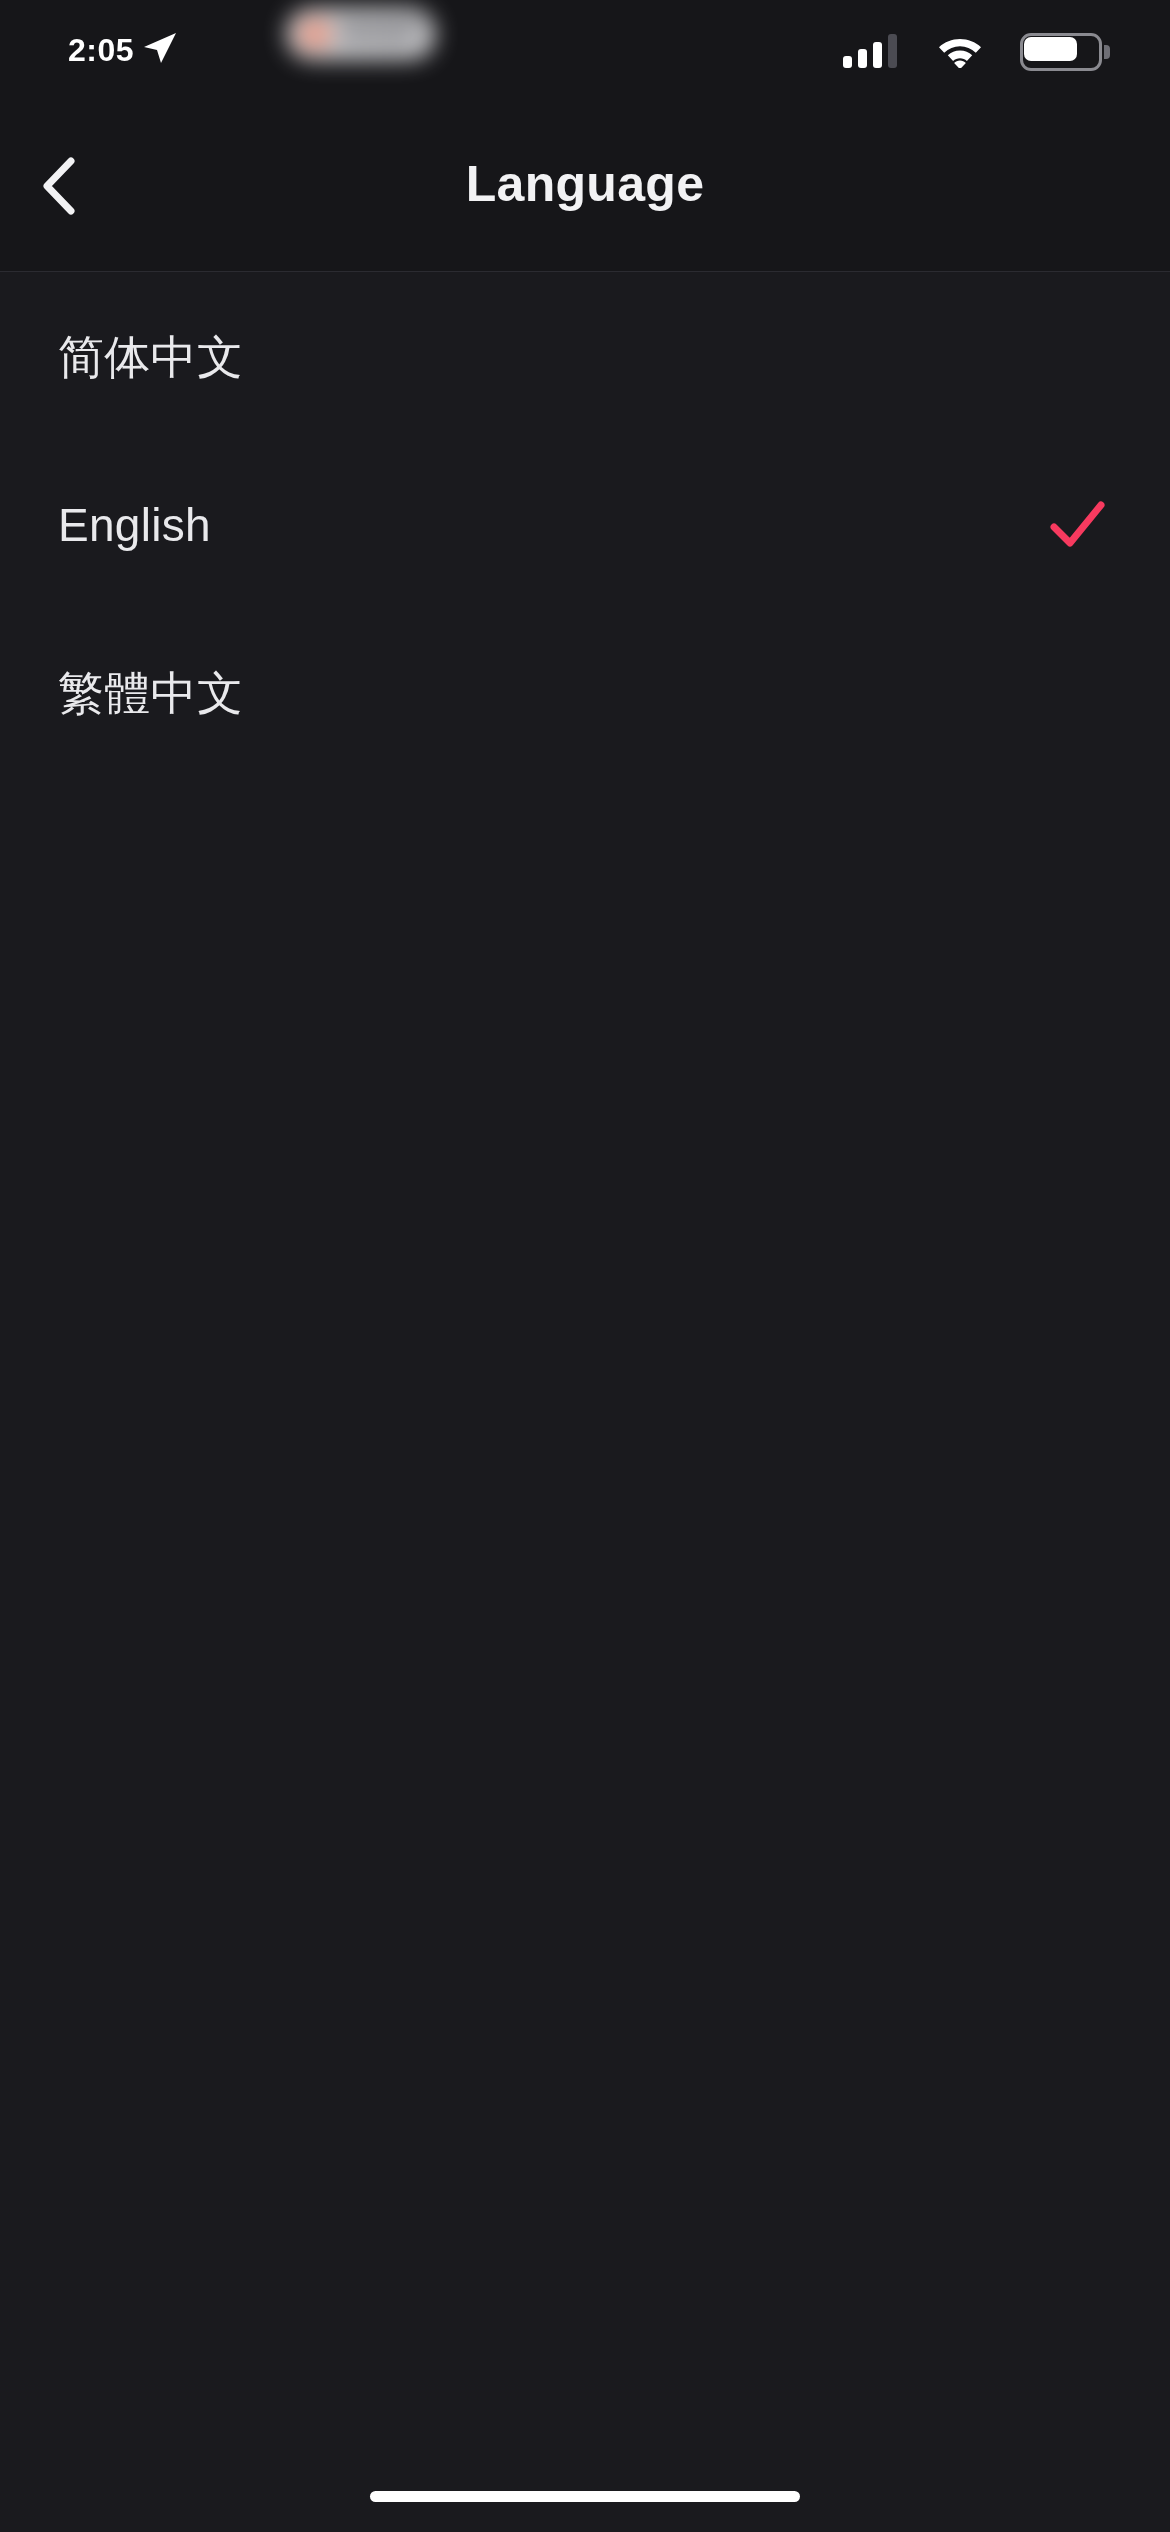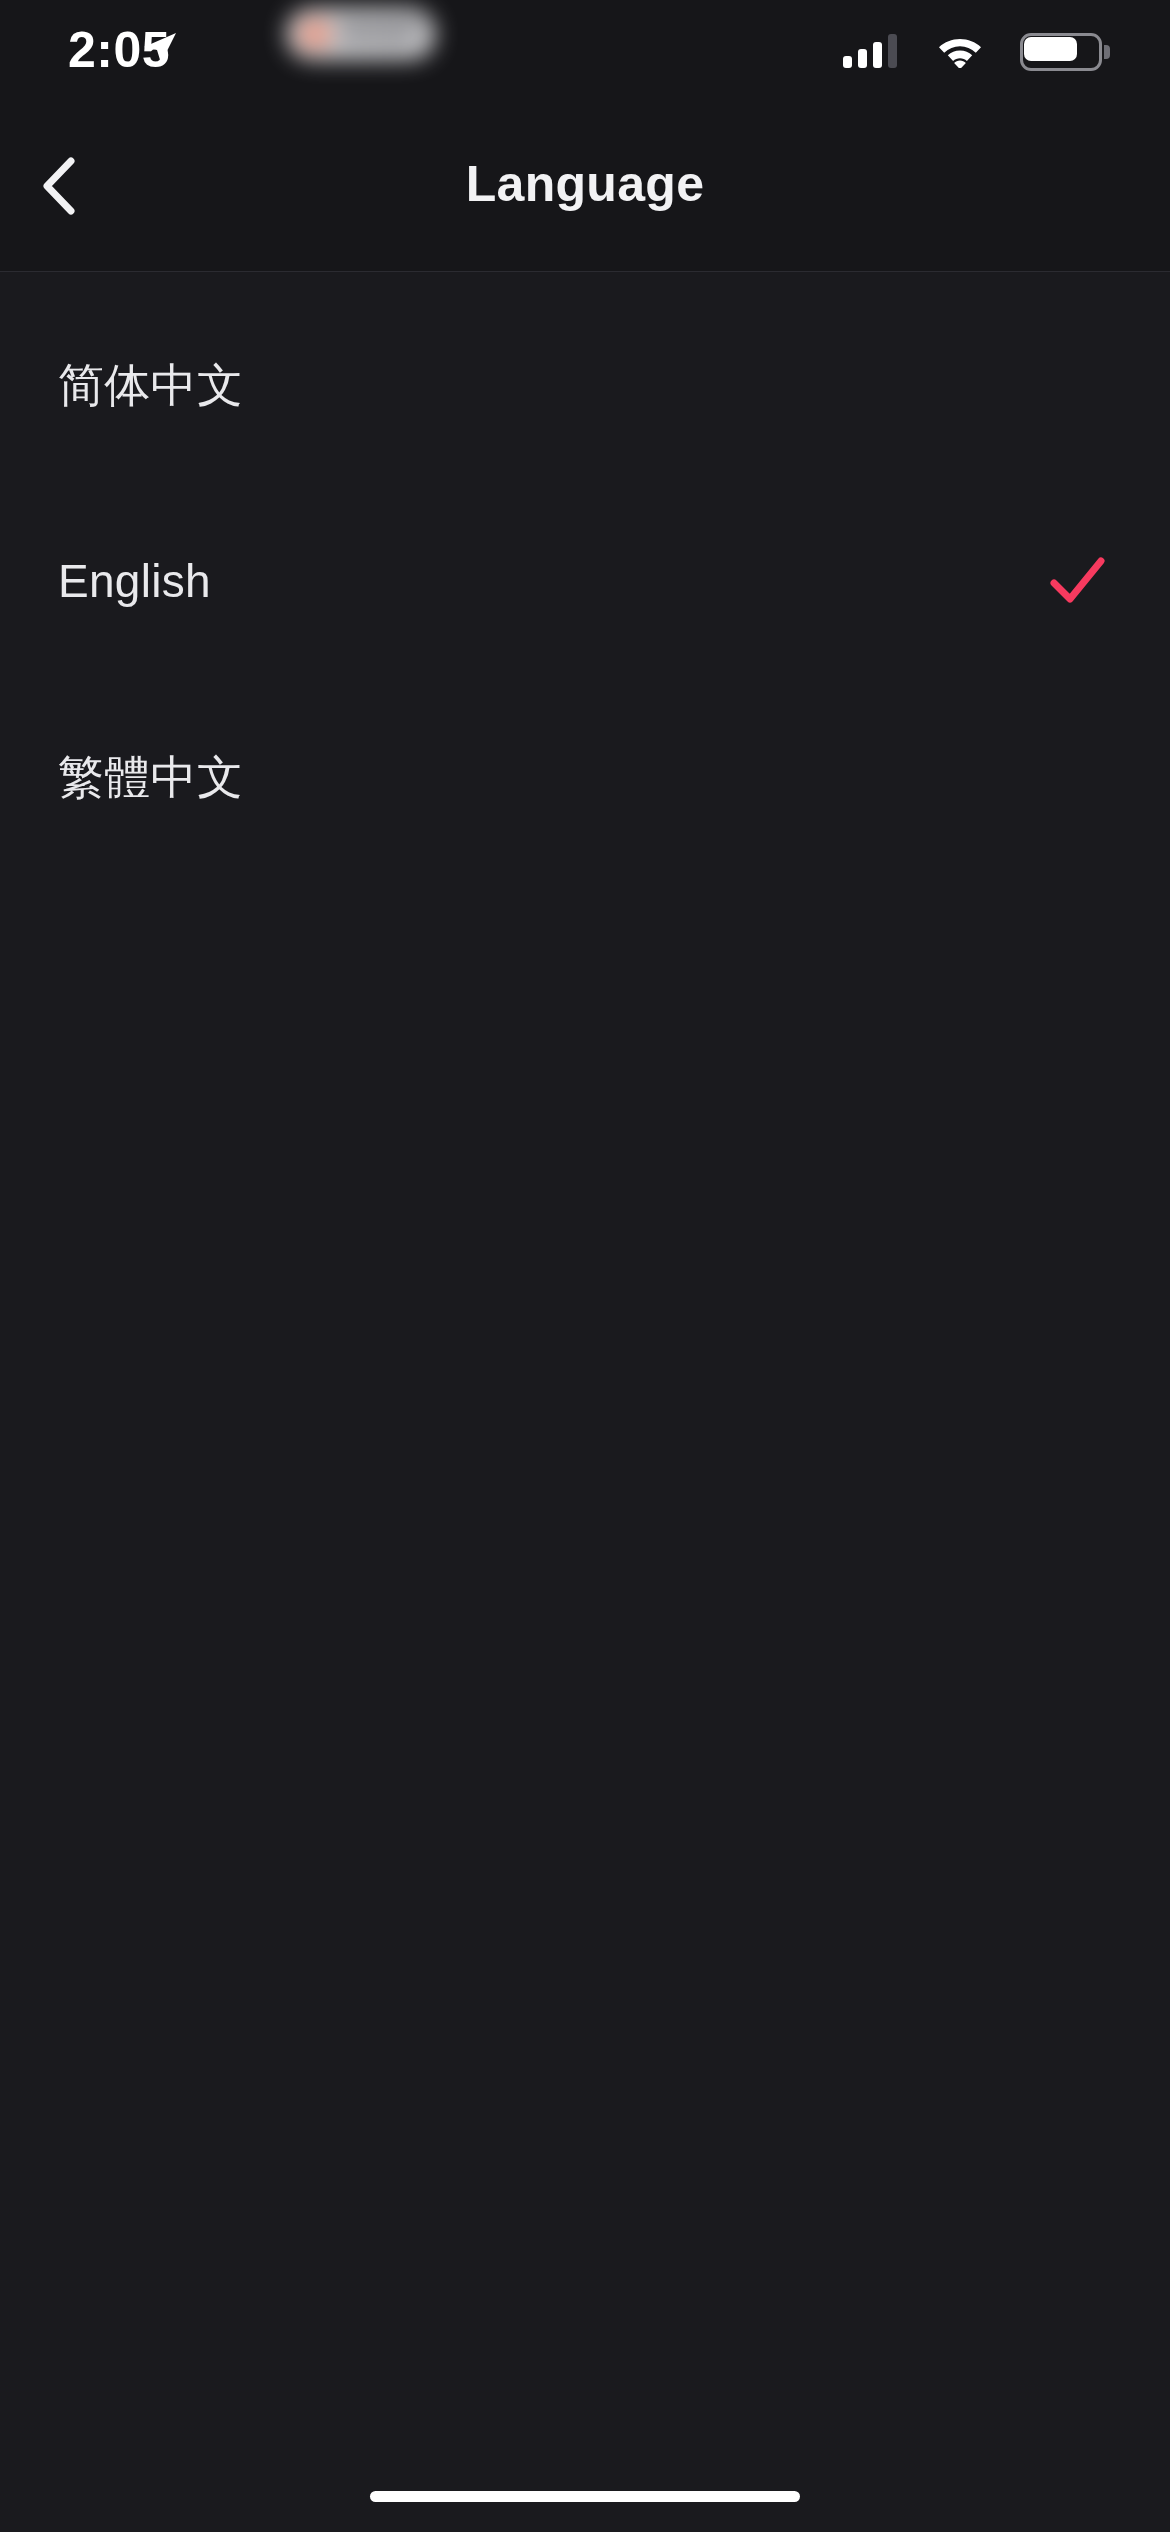--- a/index.html
+++ b/index.html
@@ -18,21 +18,21 @@
   }
 
   
   .statusbar {
     position:absolute; top:0; left:0;
     width:1170px; height:96px;
     background:#161619;
   }
   .sb-time {
     position:absolute; left:68px; top:22px;
-    font-size:50px; font-weight:600; color:#ffffff;
+    font-size:32px; font-weight:600; color:#ffffff;
     letter-spacing:0.5px; line-height:56px;
   }
   .sb-loc {
     position:absolute; left:138px; top:27px;
     width:42px; height:42px;
   }
   .sb-loc svg { display:block; }
 
   
   .island-wrap {
@@ -132,21 +132,20 @@
     position:absolute; top:273px; left:0;
     width:1170px;
     background:#1a1a1e;
   }
   .row {
     position:relative;
     width:1170px; height:168px;
     display:flex; align-items:center;
     padding:0 58px;
     cursor:pointer;
-    margin-top:28px;
   }
   .row-label {
     font-size:46px; color:#e9e9ec;
     font-weight:400; letter-spacing:0.3px;
     line-height:1;
   }
   .row-check {
     position:absolute; right:62px; top:50%;
     transform:translateY(-50%);
     width:62px; height:62px;

